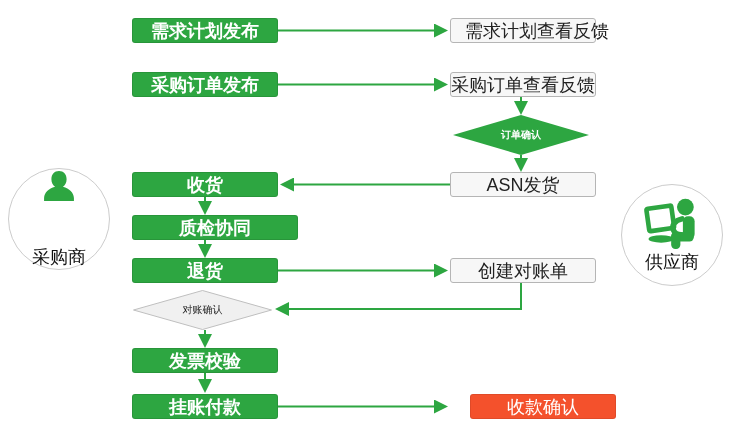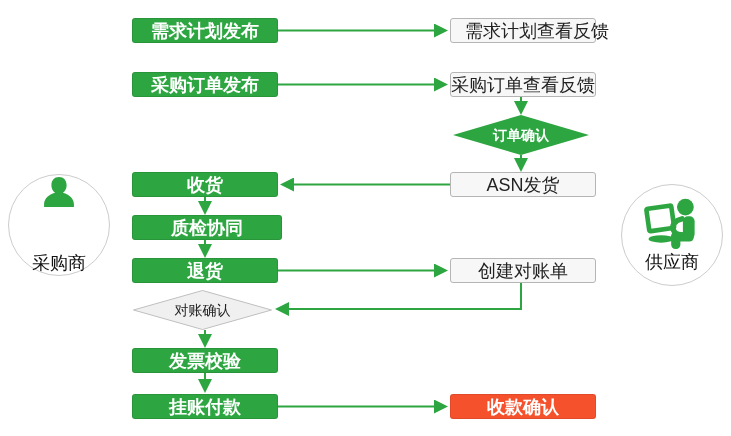--- a/index.html
+++ b/index.html
@@ -15,33 +15,33 @@
     position:absolute; box-sizing:border-box; border-radius:3px;
     display:flex; align-items:center; justify-content:center;
     font-size:18px; line-height:1; white-space:nowrap;
   }
   .node.green {
     background:var(--green,#2da641); color:var(--text_light,#fff);
     font-weight:bold; border:1px solid rgba(0,0,0,0.10);
   }
   .node.red {
     background:var(--red,#f4512c); color:var(--text_light,#fff);
-    font-weight:bold; border:1px solid rgba(0,0,0,0.08);
+    font-weight:normal; border:1px solid rgba(0,0,0,0.08);margin-left:20px;
   }
   .node.plain {
     background:var(--node_bg,#f7f7f7); color:var(--text_dark,#222);
     border:1px solid var(--node_border,#b5b5b5);
   }
 
   .diamond { position:absolute; }
   .diamond svg { position:absolute; left:0; top:0; display:block; }
   .diamond .lbl {
     position:absolute; left:0; top:0; right:0; bottom:0;
     display:flex; align-items:center; justify-content:center;
-    font-size:14px; line-height:1; white-space:nowrap;
+    font-size:10px; line-height:1; white-space:nowrap;
   }
   .diamond.green-d .lbl { color:var(--text_light,#fff); font-weight:bold; }
   .diamond.gray-d .lbl { color:var(--text_dark,#222); }
   .dpoly-green { fill:var(--green,#2da641); }
   .dpoly-gray { fill:var(--diamond_bg,#f0f0f0); stroke:var(--diamond_border,#bfbfbf); stroke-width:1; }
 
   .actor {
     position:absolute; width:102px; height:102px; border-radius:50%;
     background:var(--circle_bg,#fff); border:1px solid var(--circle_border,#cccccc);
     box-sizing:border-box;
@@ -80,21 +80,21 @@
 
     <line class="flow" x1="205" y1="197" x2="205" y2="211" marker-end="url(#arr)"></line>
     <line class="flow" x1="205" y1="240" x2="205" y2="254" marker-end="url(#arr)"></line>
     <line class="flow" x1="205" y1="330" x2="205" y2="344" marker-end="url(#arr)"></line>
     <line class="flow" x1="205" y1="373" x2="205" y2="389" marker-end="url(#arr)"></line>
   </svg>
 
   <div class="node green" style="left:132px;top:18px;width:146px;height:25px;">需求计划发布</div>
   <div class="node green" style="left:132px;top:72px;width:146px;height:25px;">采购订单发布</div>
   <div class="node green" style="left:132px;top:172px;width:146px;height:25px;">收货</div>
-  <div class="node green" style="left:132px;top:215px;width:150px;height:25px;">质检协同</div>
+  <div class="node green" style="left:132px;top:215px;width:166px;height:25px;">质检协同</div>
   <div class="node green" style="left:132px;top:258px;width:146px;height:25px;">退货</div>
   <div class="node green" style="left:132px;top:348px;width:146px;height:25px;">发票校验</div>
   <div class="node green" style="left:132px;top:394px;width:146px;height:25px;">挂账付款</div>
 
   <div class="node plain" style="left:450px;top:18px;width:146px;height:25px;padding-left:28px;">需求计划查看反馈</div>
   <div class="node plain" style="left:450px;top:72px;width:146px;height:25px;">采购订单查看反馈</div>
   <div class="node plain" style="left:450px;top:172px;width:146px;height:25px;">ASN发货</div>
   <div class="node plain" style="left:450px;top:258px;width:146px;height:25px;">创建对账单</div>
   <div class="node red" style="left:450px;top:394px;width:146px;height:25px;">收款确认</div>
 
@@ -105,21 +105,21 @@
     <span class="lbl">订单确认</span>
   </div>
 
   <div class="diamond gray-d" style="left:133px;top:290px;width:139px;height:40px;">
     <svg width="139" height="40" viewBox="0 0 139 40">
       <polygon class="dpoly-gray" points="69.5,0.5 138.5,20 69.5,39.5 0.5,20"></polygon>
     </svg>
     <span class="lbl">对账确认</span>
   </div>
 
-  <div class="actor" style="left:8px;top:174px;gap:37px;">
+  <div class="actor" style="left:8px;top:168px;gap:37px;">
     <svg class="icon" width="48" height="46" viewBox="0 0 60 56">
       <path class="igreen" d="M30 3c-6.8 0-11.2 5-11.2 12 0 4.9 2.2 9 5.4 11.1C14.6 28.7 8.4 34.8 8 42.8L8 47h44v-4.2c-.4-8-6.6-14.1-16.2-16.7 3.2-2.1 5.4-6.2 5.4-11.1C41.2 8 36.8 3 30 3z"></path>
     </svg>
     <span class="lbl">采购商</span>
   </div>
 
   <div class="actor" style="left:621px;top:184px;">
     <svg class="icon" width="62" height="52" viewBox="0 0 74 62">
       <rect class="istroke" x="8" y="12" width="30" height="27" rx="2" stroke-width="5.5" transform="rotate(-8 23 25.5)"></rect>
       <ellipse class="igreen" cx="24" cy="50" rx="15" ry="4.5"></ellipse>

